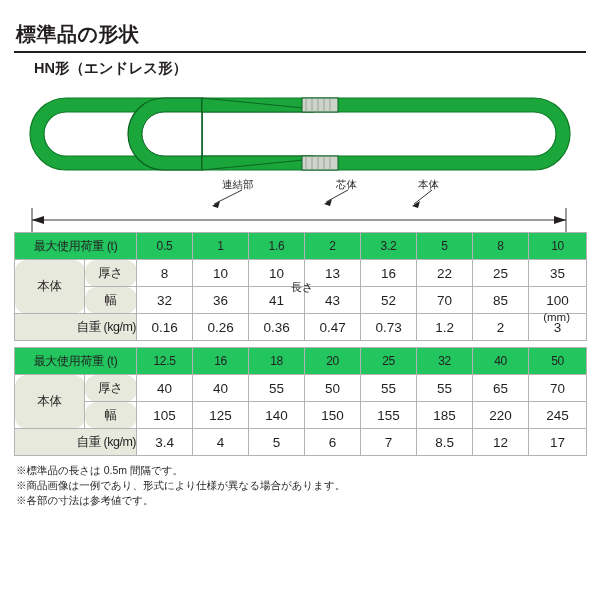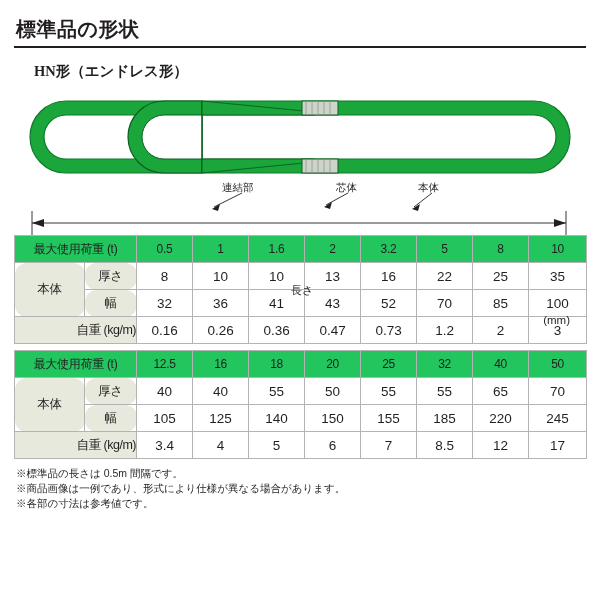--- a/index.html
+++ b/index.html
@@ -12,43 +12,42 @@
     background: #ffffff;
     font-family: "Liberation Sans", sans-serif;
     color: #231f20;
     overflow: hidden;
   }
   .page {
     position: relative;
     width: 600px;
     height: 600px;
     box-sizing: border-box;
-    padding: 7px 14px;
+    padding: 12px 14px;
   }
   
   .title-block {
     padding-top: 10px;
   }
   .title {
     font-size: 20px;
     font-weight: bold;
     letter-spacing: 0.5px;
     line-height: 1.25;
     padding-left: 2px;
   }
   .title-rule {
     border-bottom: 2px solid #231f20;
     margin-top: 4px;
   }
   .subtitle {
     font-size: 14.5px;
     font-weight: bold;
-    margin-top: 14px;
+    margin-top: 6px;
     padding-left: 20px;
-    font-family: Liberation Serif, serif;
   }
   
   .figure {
     position: relative;
     height: 150px;
     margin-top: 4px;
   }
   .figure svg {
     display: block;
   }

